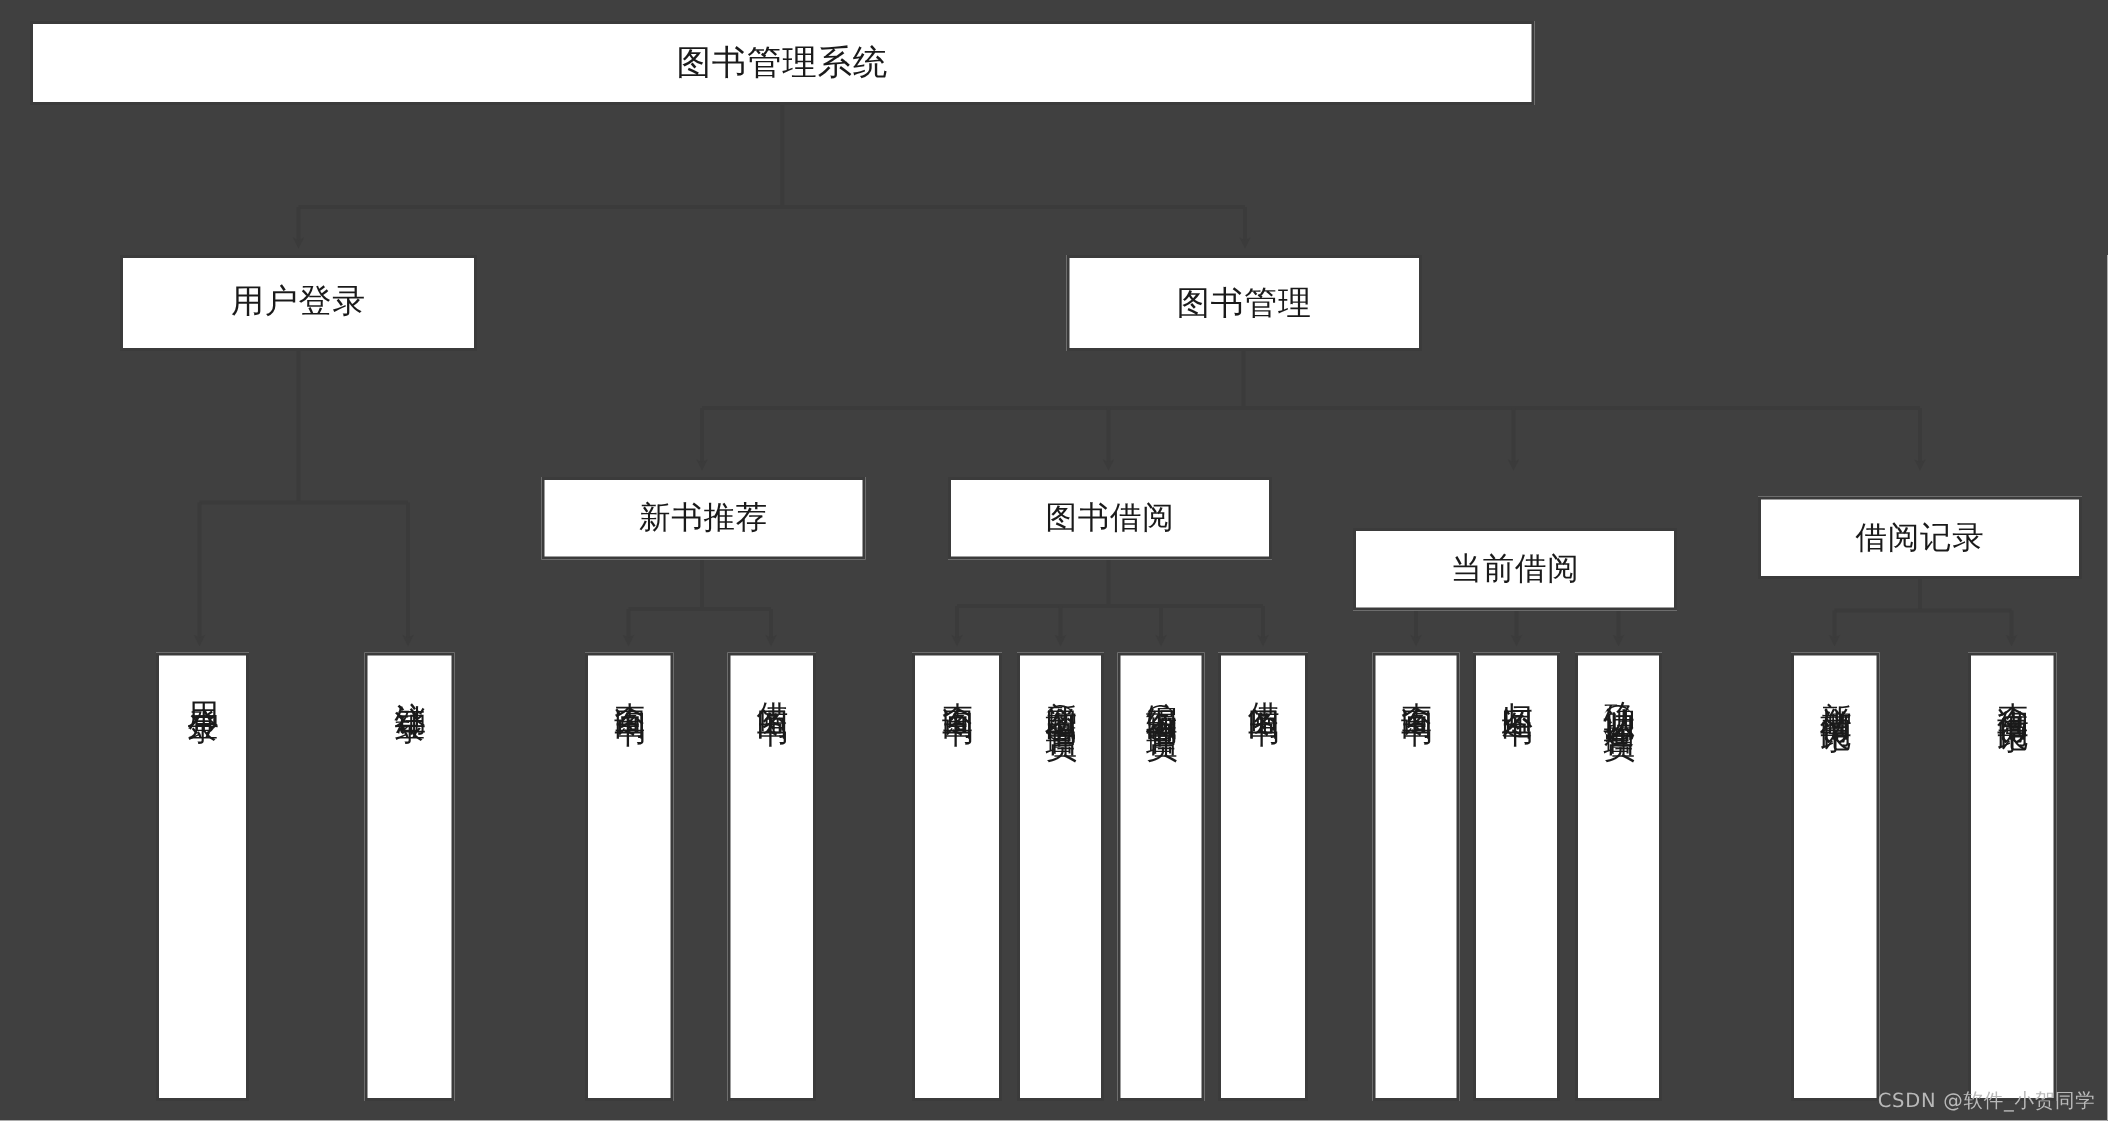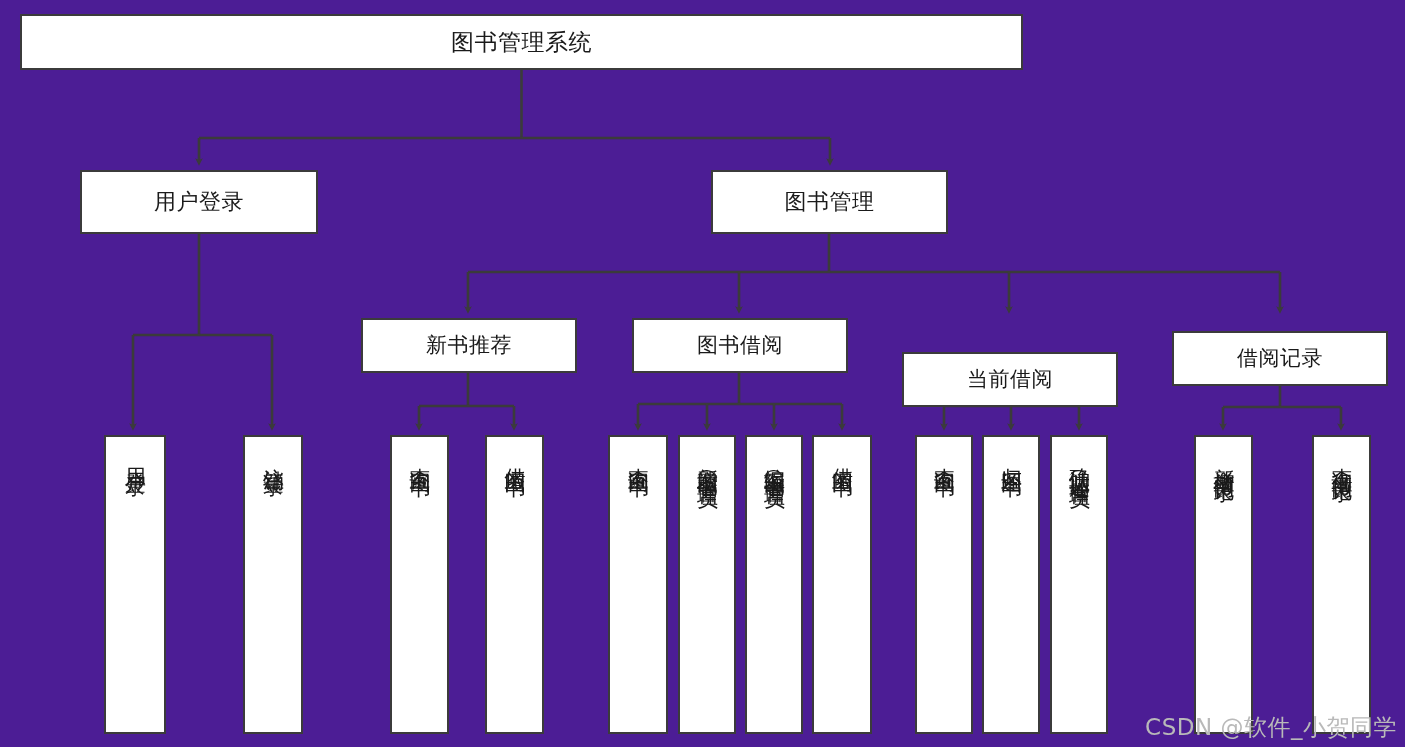--- a/index.html
+++ b/index.html
@@ -8,21 +8,21 @@
     padding: 0;
     background: #ffffff;
   }
   body {
     font-family: "DejaVu Sans", "Liberation Sans", sans-serif;
   }
   #diagram-root {
     position: relative;
     width: 1405px;
     height: 747px;
-    background: #4c1d95;
+    background: #404040;
     overflow: hidden;
   }
   #diagram-svg {
     position: absolute;
     left: 0;
     top: 0;
     width: 1405px;
     height: 747px;
   }
   .node-box {
@@ -55,21 +55,21 @@
     justify-content: center;
     padding-top: 14px;
   }
   .node-box.lvl0 .node-label { font-size: 23px; }
   .node-box.lvl1 .node-label { font-size: 22px; }
   .node-box.lvl2 .node-label { font-size: 21px; }
   #watermark {
     position: absolute;
     right: 8px;
     bottom: 4px;
-    font-size: 23px;
+    font-size: 13px;
     color: #b9b9b9;
     letter-spacing: 0.5px;
     white-space: nowrap;
     pointer-events: none;
   }
 </style>
 </head>
 <body>
 
 <div id="diagram-root">

